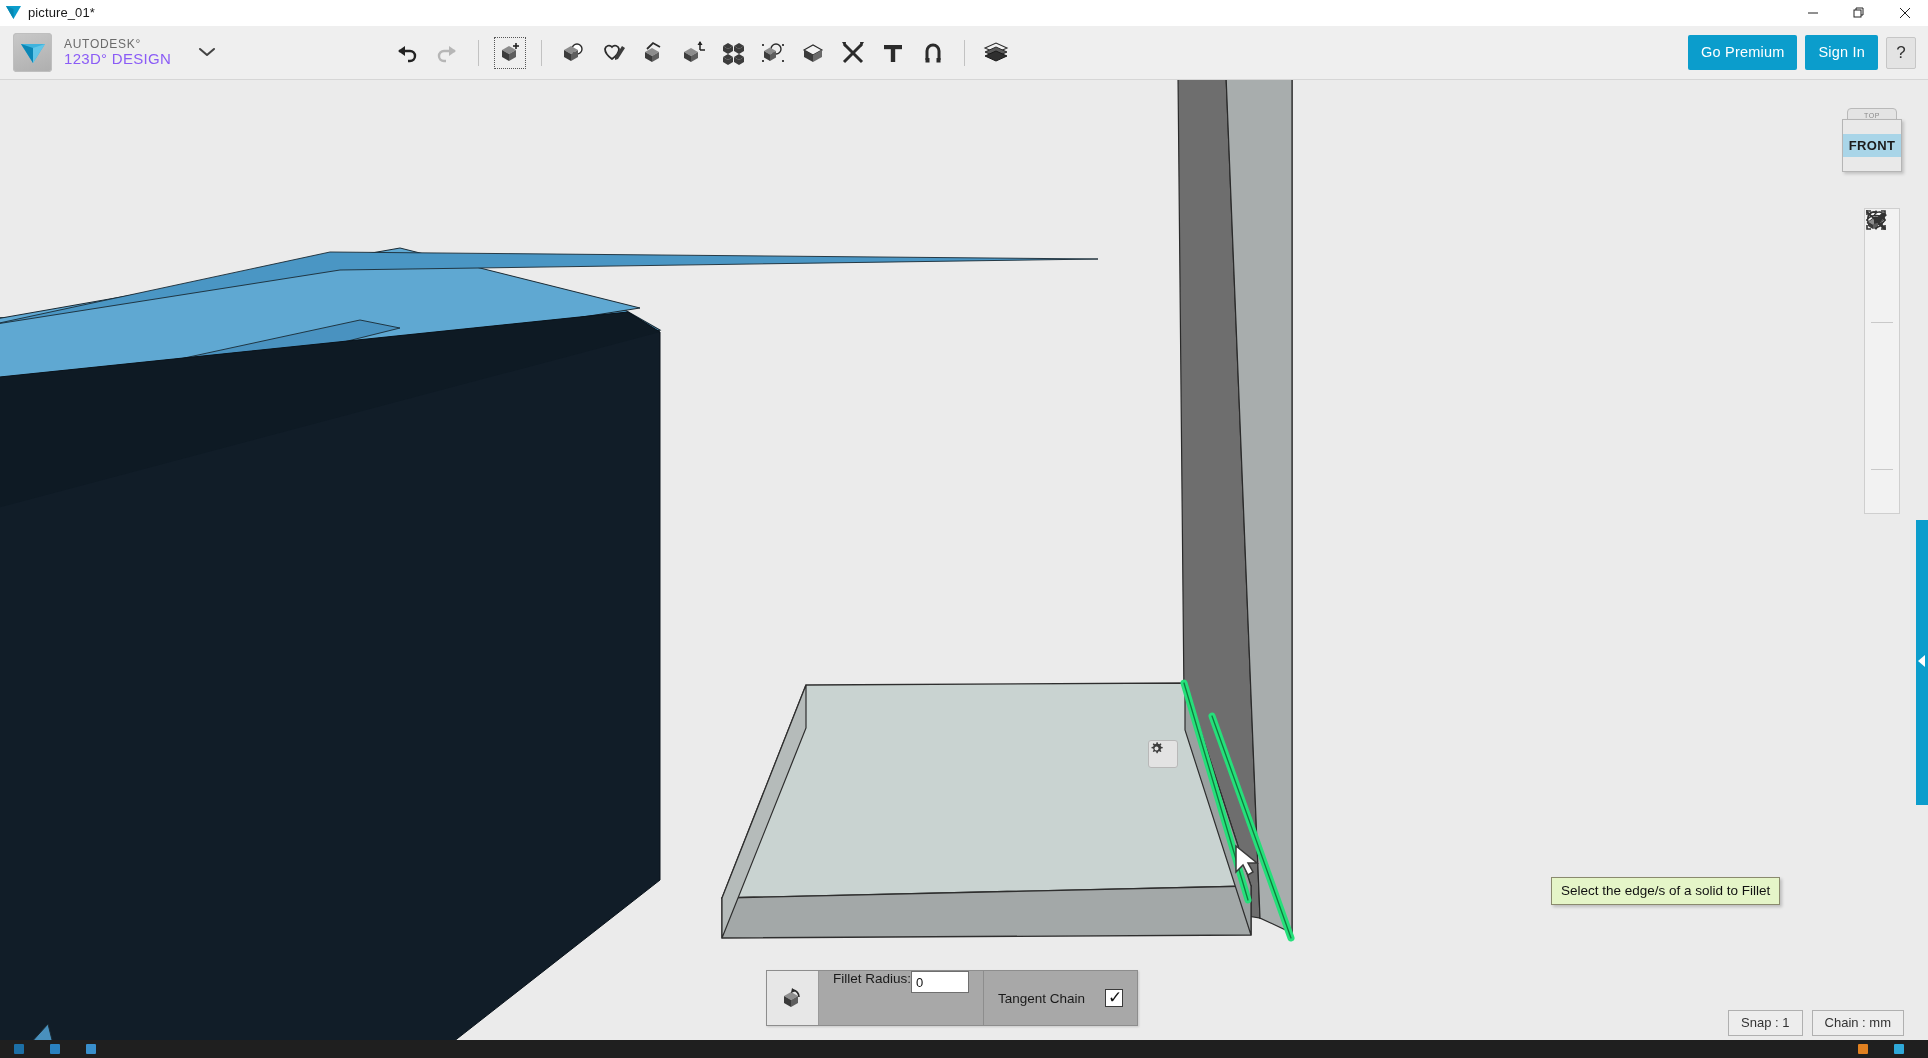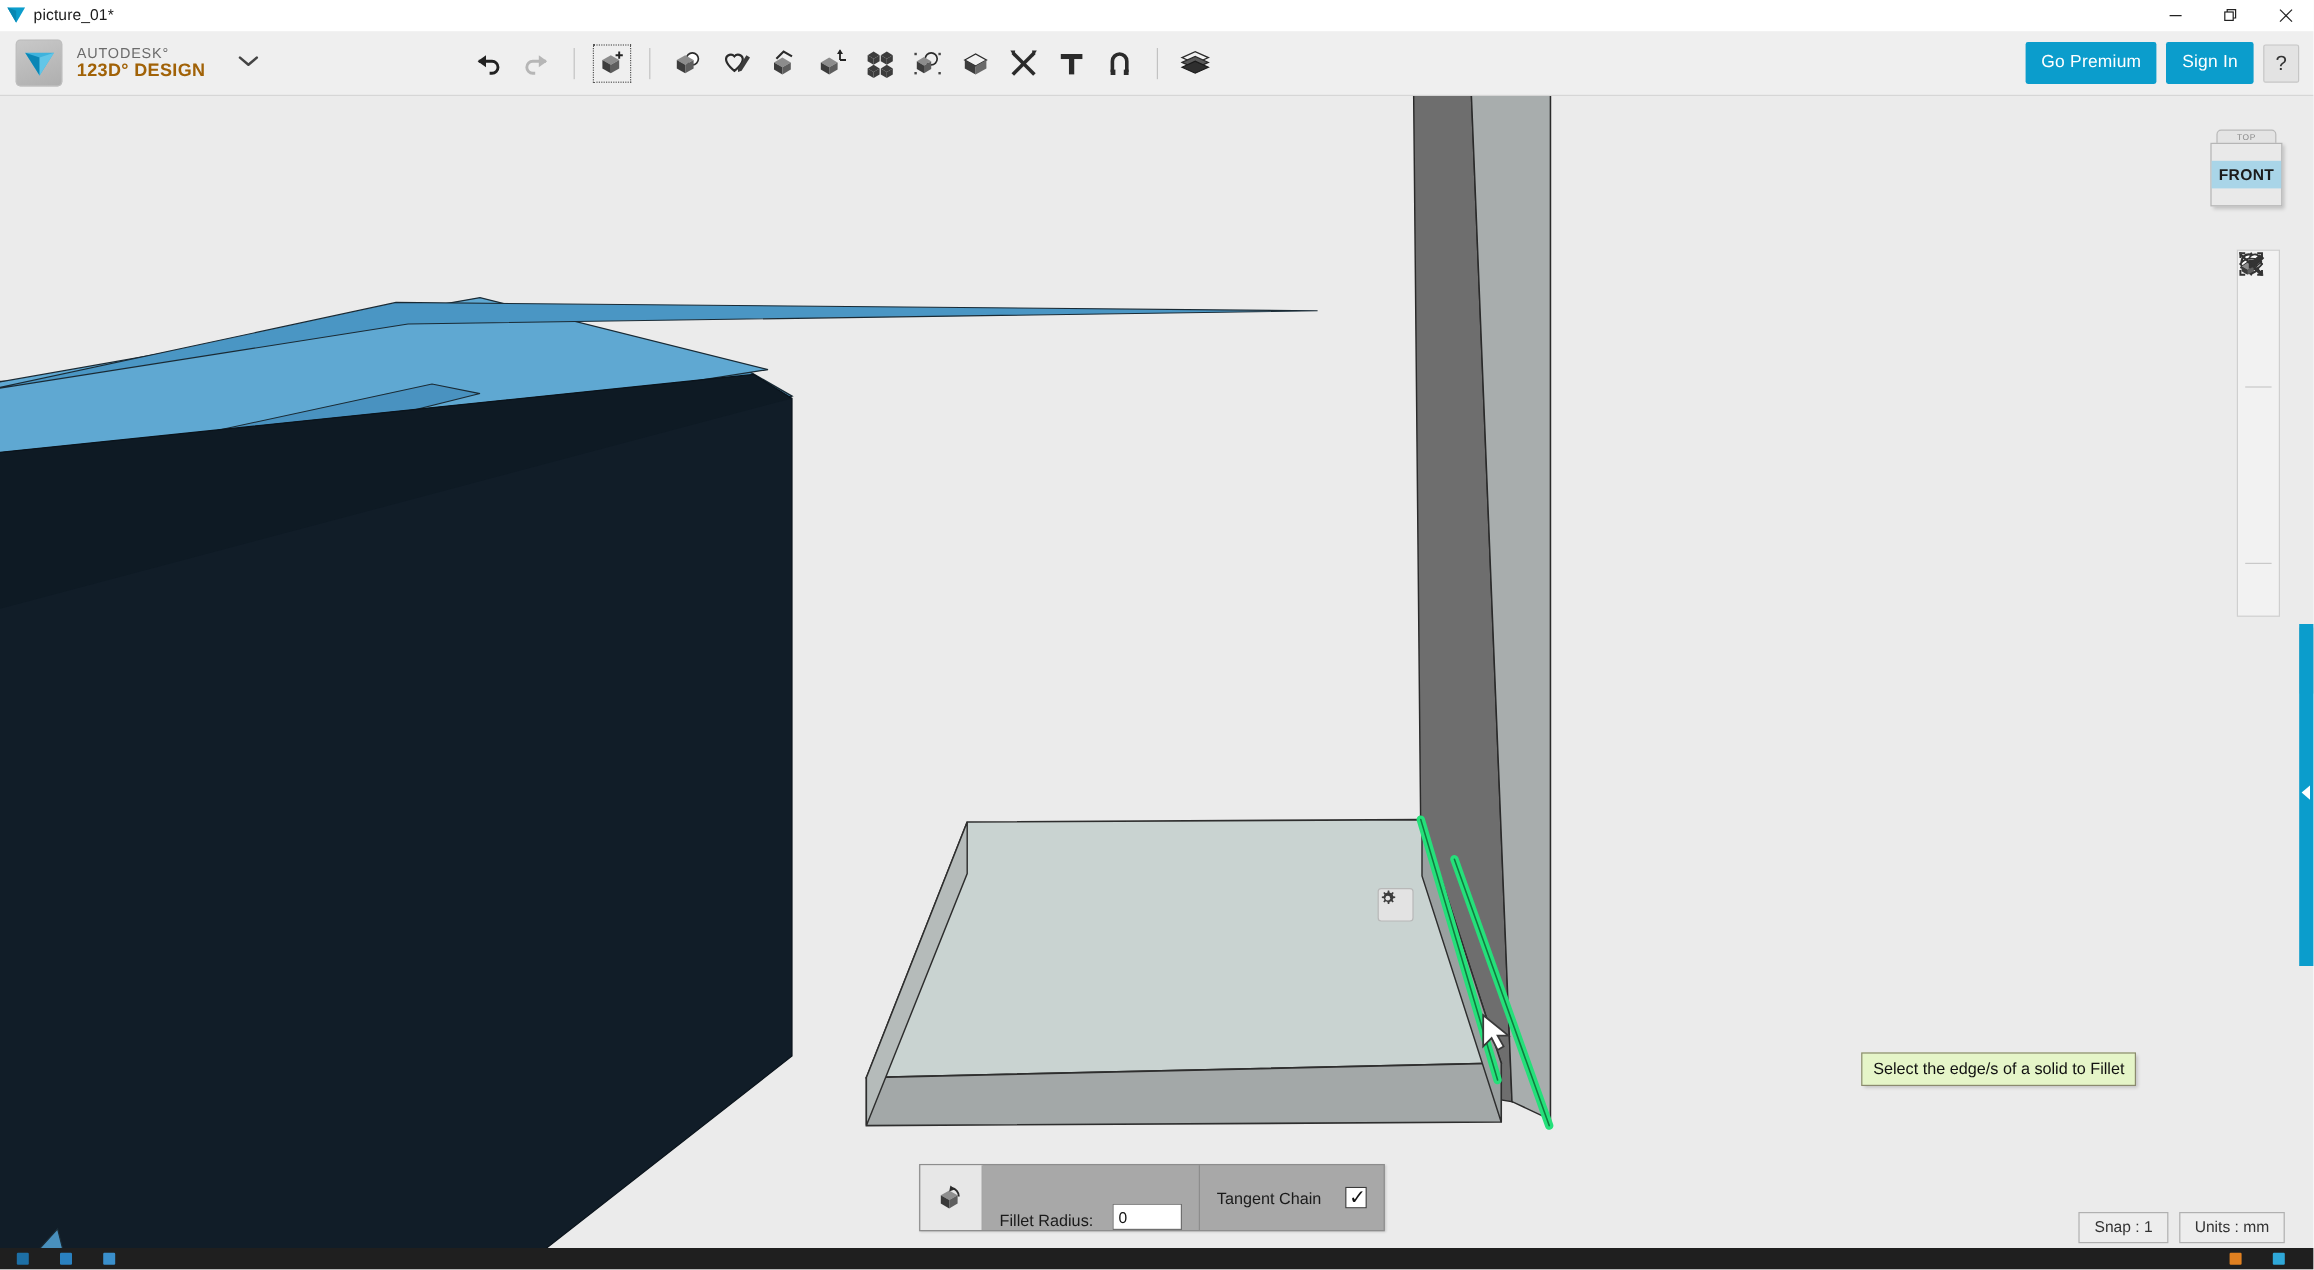--- a/index.html
+++ b/index.html
@@ -33,21 +33,21 @@
   }
   .brand { display: flex; align-items: center; padding-left: 13px; }
   .brand-cube {
     width: 39px; height: 39px; border-radius: 4px;
     background: linear-gradient(160deg,#c9c9c9,#aeaeae);
     display: flex; align-items: center; justify-content: center;
     box-shadow: inset 0 0 0 1px #bfbfbf;
   }
   .brand-txt { margin-left: 12px; line-height: 1.05; }
   .brand-txt .l1 { font-size: 12px; color: #6b6b6b; letter-spacing: .7px; }
-  .brand-txt .l2 { font-size: 15px; color: #a16207; font-weight: bold; letter-spacing: .3px; }
+  .brand-txt .l2 { font-size: 15px; color: #8b5cf6; font-weight: normal; letter-spacing: .3px; }
   .brand-caret { margin-left: 26px; color: #4a4a4a; }
 
   .tools { display: flex; align-items: center; gap: 0px; margin-left: 170px; }
   .tbtn {
     width: 40px; height: 40px; display: flex; align-items: center; justify-content: center;
     border-radius: 2px;
   }
   .tbtn.selected { outline: 1px dotted #555; outline-offset: -5px; }
   .tsep { width: 1px; height: 26px; background: #c2c2c2; margin: 0 11px; }
 
@@ -126,21 +126,21 @@
     position: absolute; left: 766px; top: 970px; height: 56px;
     display: flex; align-items: stretch;
     background: #a8a8a8; border: 1px solid #8d8d8d;
     box-shadow: 1px 1px 2px rgba(0,0,0,.15);
   }
   .cmd-icon {
     width: 52px; background: #e7e7e7; border-right: 1px solid #9a9a9a;
     display: flex; align-items: center; justify-content: center;
   }
   .cmd-field {
-    display: flex; align-items: flex-end; gap: 16px; padding: 0 14px;
+    display: flex; align-items: flex-start; gap: 0; padding: 0 14px;
     border-right: 1px solid #8d8d8d;
   }
   .cmd-label { font-size: 13.5px; color: #1a1a1a; white-space: nowrap; }
   .cmd-input {
     width: 58px; height: 22px; background: #fff; border: 1px solid #6f6f6f;
     font-size: 13px; color: #111; padding: 0 4px; line-height: 20px;
     font-family: "Liberation Sans", sans-serif;
   }
   .cmd-check-wrap { display: flex; align-items: center; gap: 20px; padding: 0 14px; text-align: right; }
   .cmd-check {
@@ -550,21 +550,21 @@
     <div class="cmd-check-wrap">
       <span class="cmd-label">Tangent Chain</span>
       <span class="cmd-check">
         <span class="tick">✓</span>
       </span>
     </div>
   </div>
 
   <div class="status">
     <span class="chip">Snap : 1</span>
-    <span class="chip">Units : mm</span>
+    <span class="chip">Chain : mm</span>
   </div>
 
   <div class="taskbar">
     <span class="tk" style="background:#1d6fa5"></span>
     <span class="tk" style="background:#2a81c0"></span>
     <span class="tk" style="background:#3a8fcb"></span>
     <span style="flex:1"></span>
     <span class="tk" style="background:#e08020"></span>
     <span class="tk" style="background:#2fa8d8; margin-right:24px"></span>
   </div>

